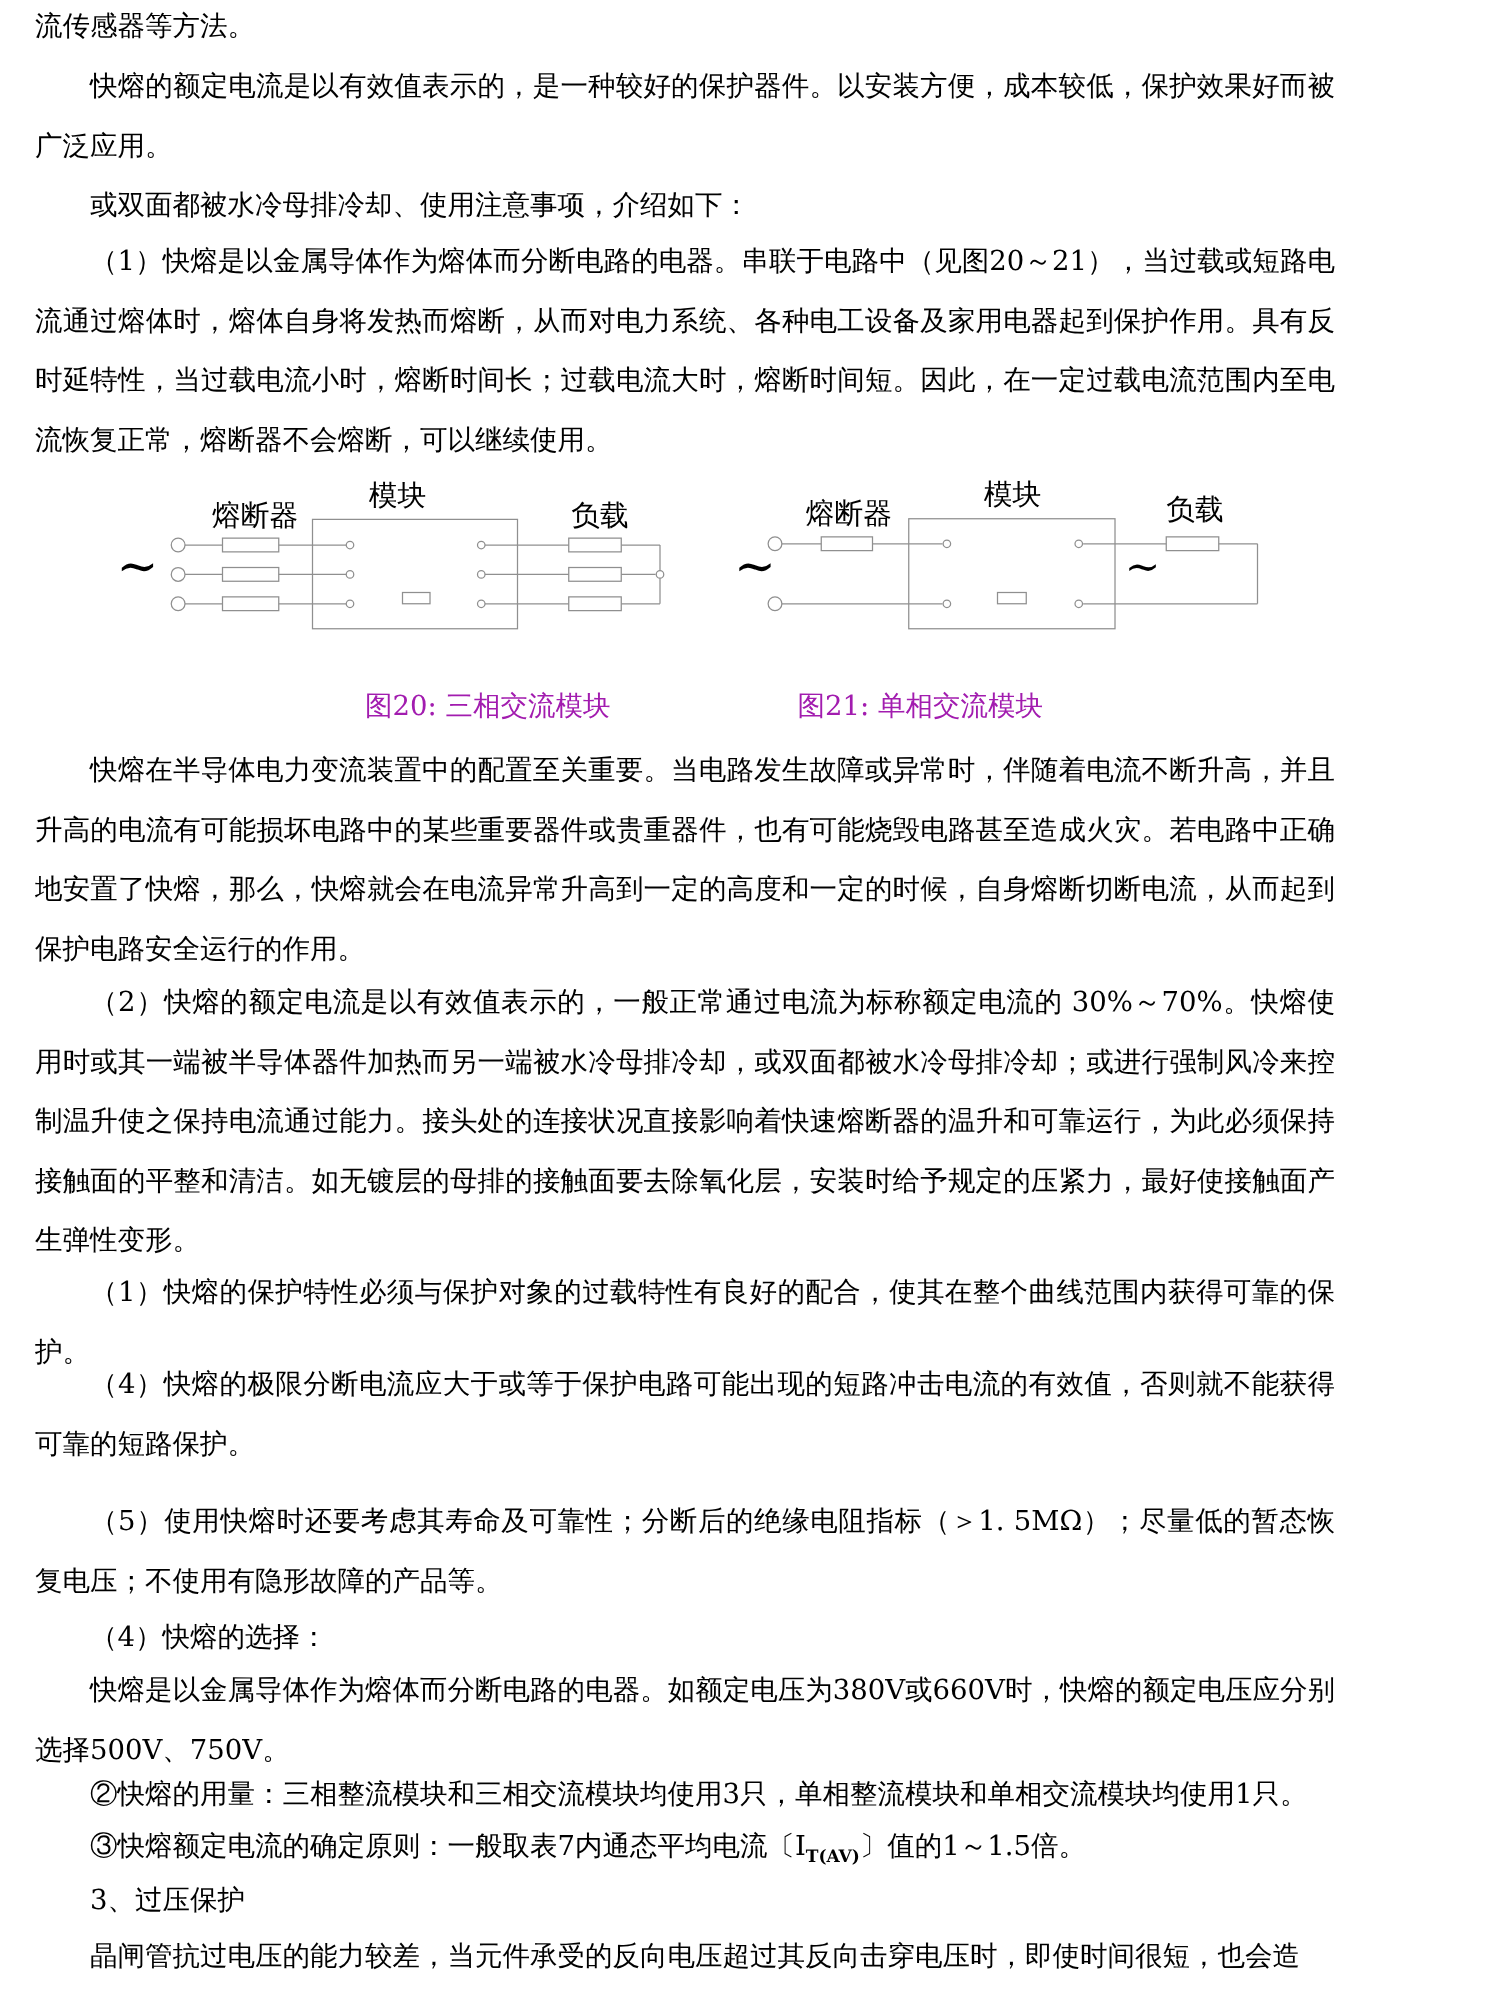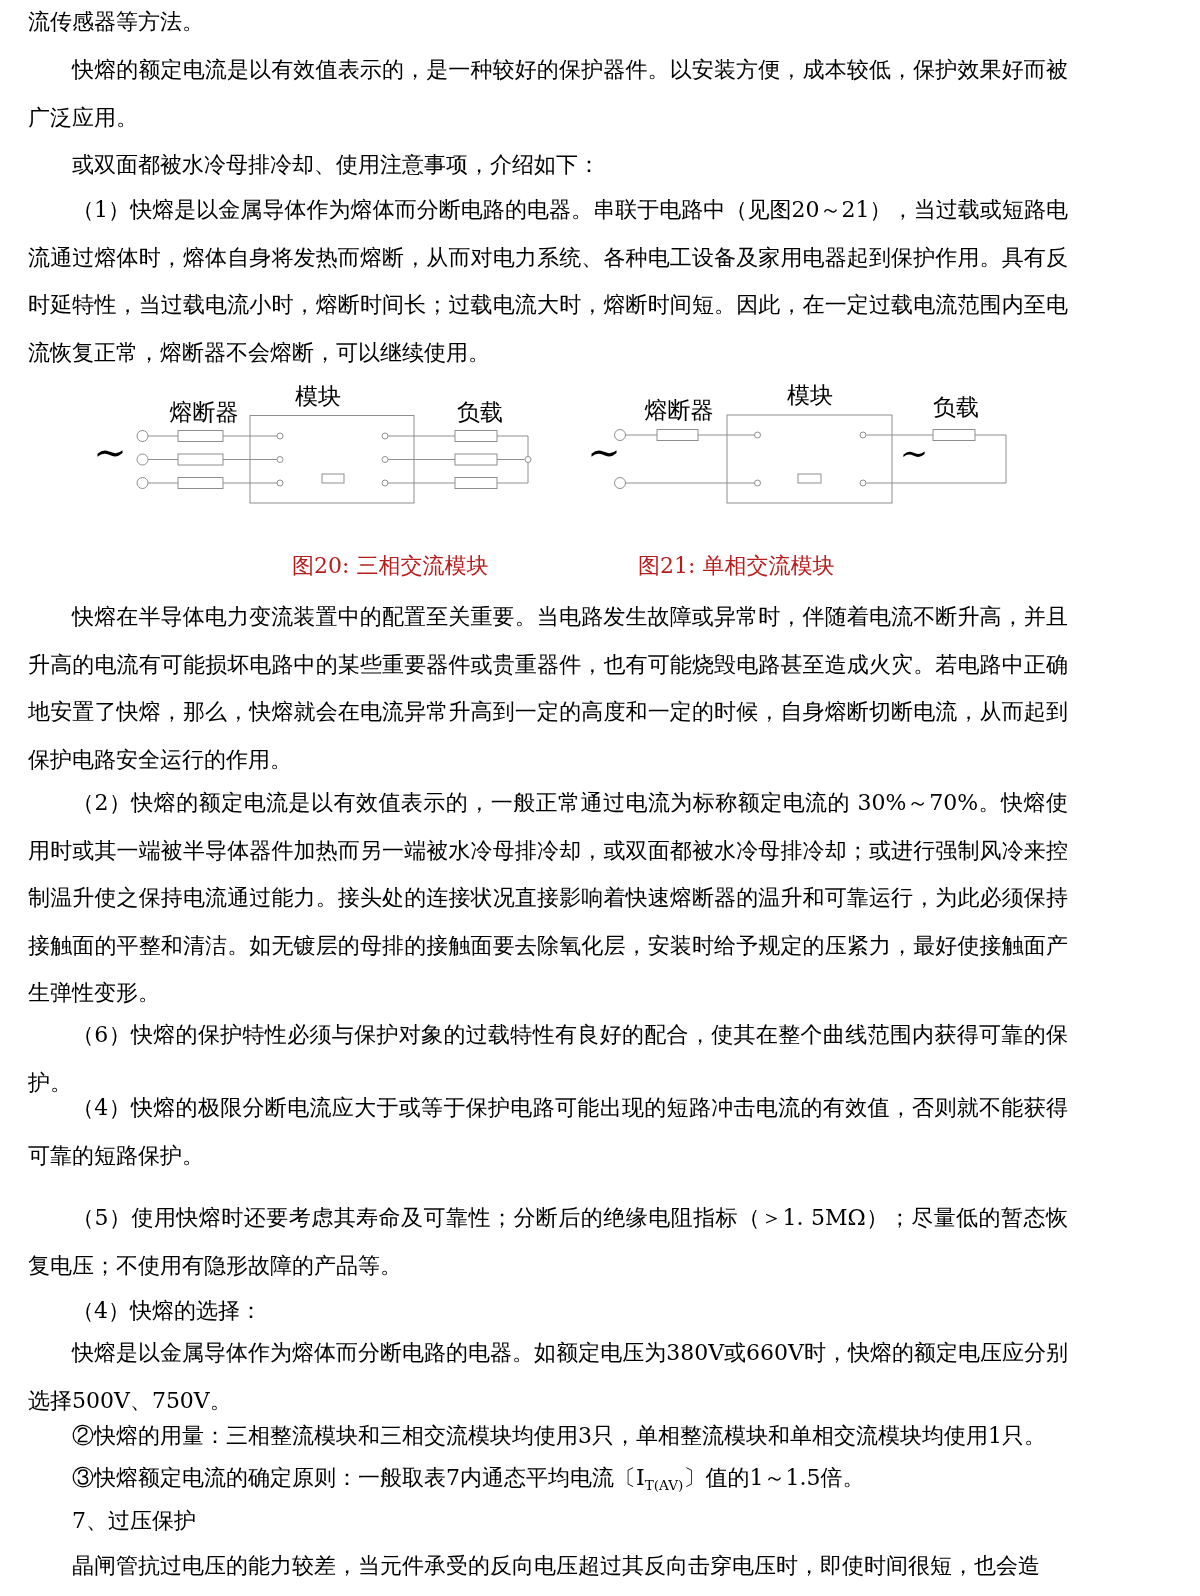--- a/index.html
+++ b/index.html
@@ -11,23 +11,23 @@
   .para{
     position:absolute;left:28px;width:1040px;margin:0;
     font-size:22px;line-height:47.5px;text-align:justify;
     color:#000;letter-spacing:0;
   }
   .indent{text-indent:2em;}
   .p0{top:-2px}.p1{top:46px}.p2{top:141px}.p3{top:186px}
   .p4{top:593px}.p5{top:779px}.p6{top:1011px}.p7{top:1084px}
   .p8{top:1194px}.p9{top:1287px}.p10{top:1329px}.p11{top:1412px}
   .p12{top:1454px}.p13{top:1497px}.p14{top:1542px}
-  sub{font-size:0.62em;line-height:0;}
+  sub{font-size:0.62em;line-height:0;font-weight:bold;}
   .caption{
-    position:absolute;top:551px;margin:0;font-size:22px;line-height:30px;color:#b91c1c;
+    position:absolute;top:551px;margin:0;font-size:22px;line-height:30px;color:#a21caf;
   }
   .cap20{left:292px}
   .cap21{left:638px}
   .figband{position:absolute;left:0;top:375px;width:1200px;height:145px;}
   svg text{font-family:"DejaVu Serif","Liberation Serif",serif;fill:#000;}
   svg .lbl{font-size:23px;text-anchor:middle;}
   svg .ac{font-size:40px;text-anchor:middle;}
   svg .stroke{stroke:#8f8f8f;stroke-width:1;fill:none;}
   svg .term{stroke:#8f8f8f;stroke-width:1;fill:#ffffff;}
 </style>
@@ -141,21 +141,21 @@
       <rect x="933" y="429.5" width="42" height="11"></rect>
     </g>
   </g>
 </svg>
 
 <p class="caption cap20">图20: 三相交流模块</p>
 <p class="caption cap21">图21: 单相交流模块</p>
 
 <p class="para p4 indent">快熔在半导体电力变流装置中的配置至关重要。当电路发生故障或异常时，伴随着电流不断升高，并且升高的电流有可能损坏电路中的某些重要器件或贵重器件，也有可能烧毁电路甚至造成火灾。若电路中正确地安置了快熔，那么，快熔就会在电流异常升高到一定的高度和一定的时候，自身熔断切断电流，从而起到保护电路安全运行的作用。</p>
 <p class="para p5 indent">（2）快熔的额定电流是以有效值表示的，一般正常通过电流为标称额定电流的 30%～70%。快熔使用时或其一端被半导体器件加热而另一端被水冷母排冷却，或双面都被水冷母排冷却；或进行强制风冷来控制温升使之保持电流通过能力。接头处的连接状况直接影响着快速熔断器的温升和可靠运行，为此必须保持接触面的平整和清洁。如无镀层的母排的接触面要去除氧化层，安装时给予规定的压紧力，最好使接触面产生弹性变形。</p>
-<p class="para p6 indent">（6）快熔的保护特性必须与保护对象的过载特性有良好的配合，使其在整个曲线范围内获得可靠的保护。</p>
+<p class="para p6 indent">（1）快熔的保护特性必须与保护对象的过载特性有良好的配合，使其在整个曲线范围内获得可靠的保护。</p>
 <p class="para p7 indent">（4）快熔的极限分断电流应大于或等于保护电路可能出现的短路冲击电流的有效值，否则就不能获得可靠的短路保护。</p>
 <p class="para p8 indent">（5）使用快熔时还要考虑其寿命及可靠性；分断后的绝缘电阻指标（＞1. 5MΩ）；尽量低的暂态恢复电压；不使用有隐形故障的产品等。</p>
 <p class="para p9 indent">（4）快熔的选择：</p>
 <p class="para p10 indent">快熔是以金属导体作为熔体而分断电路的电器。如额定电压为380V或660V时，快熔的额定电压应分别选择500V、750V。</p>
 <p class="para p11 indent">②快熔的用量：三相整流模块和三相交流模块均使用3只，单相整流模块和单相交流模块均使用1只。</p>
 <p class="para p12 indent"><span>③快熔额定电流的确定原则：一般取表7内通态平均电流〔I</span><sub>T(AV)</sub><span>〕值的1～1.5倍。</span></p>
-<p class="para p13 indent">7、过压保护</p>
+<p class="para p13 indent">3、过压保护</p>
 <p class="para p14 indent">晶闸管抗过电压的能力较差，当元件承受的反向电压超过其反向击穿电压时，即使时间很短，也会造</p>
 
 </body></html>

